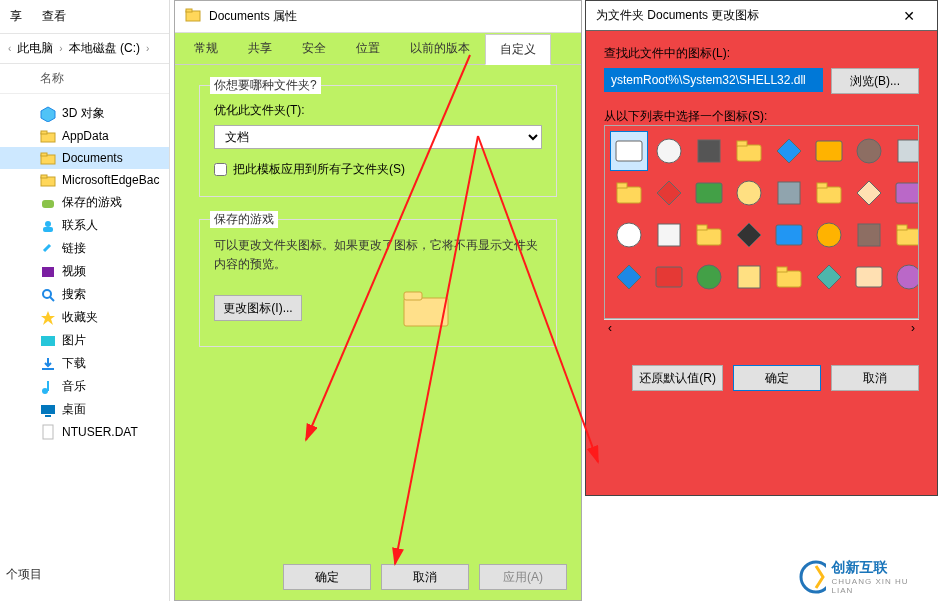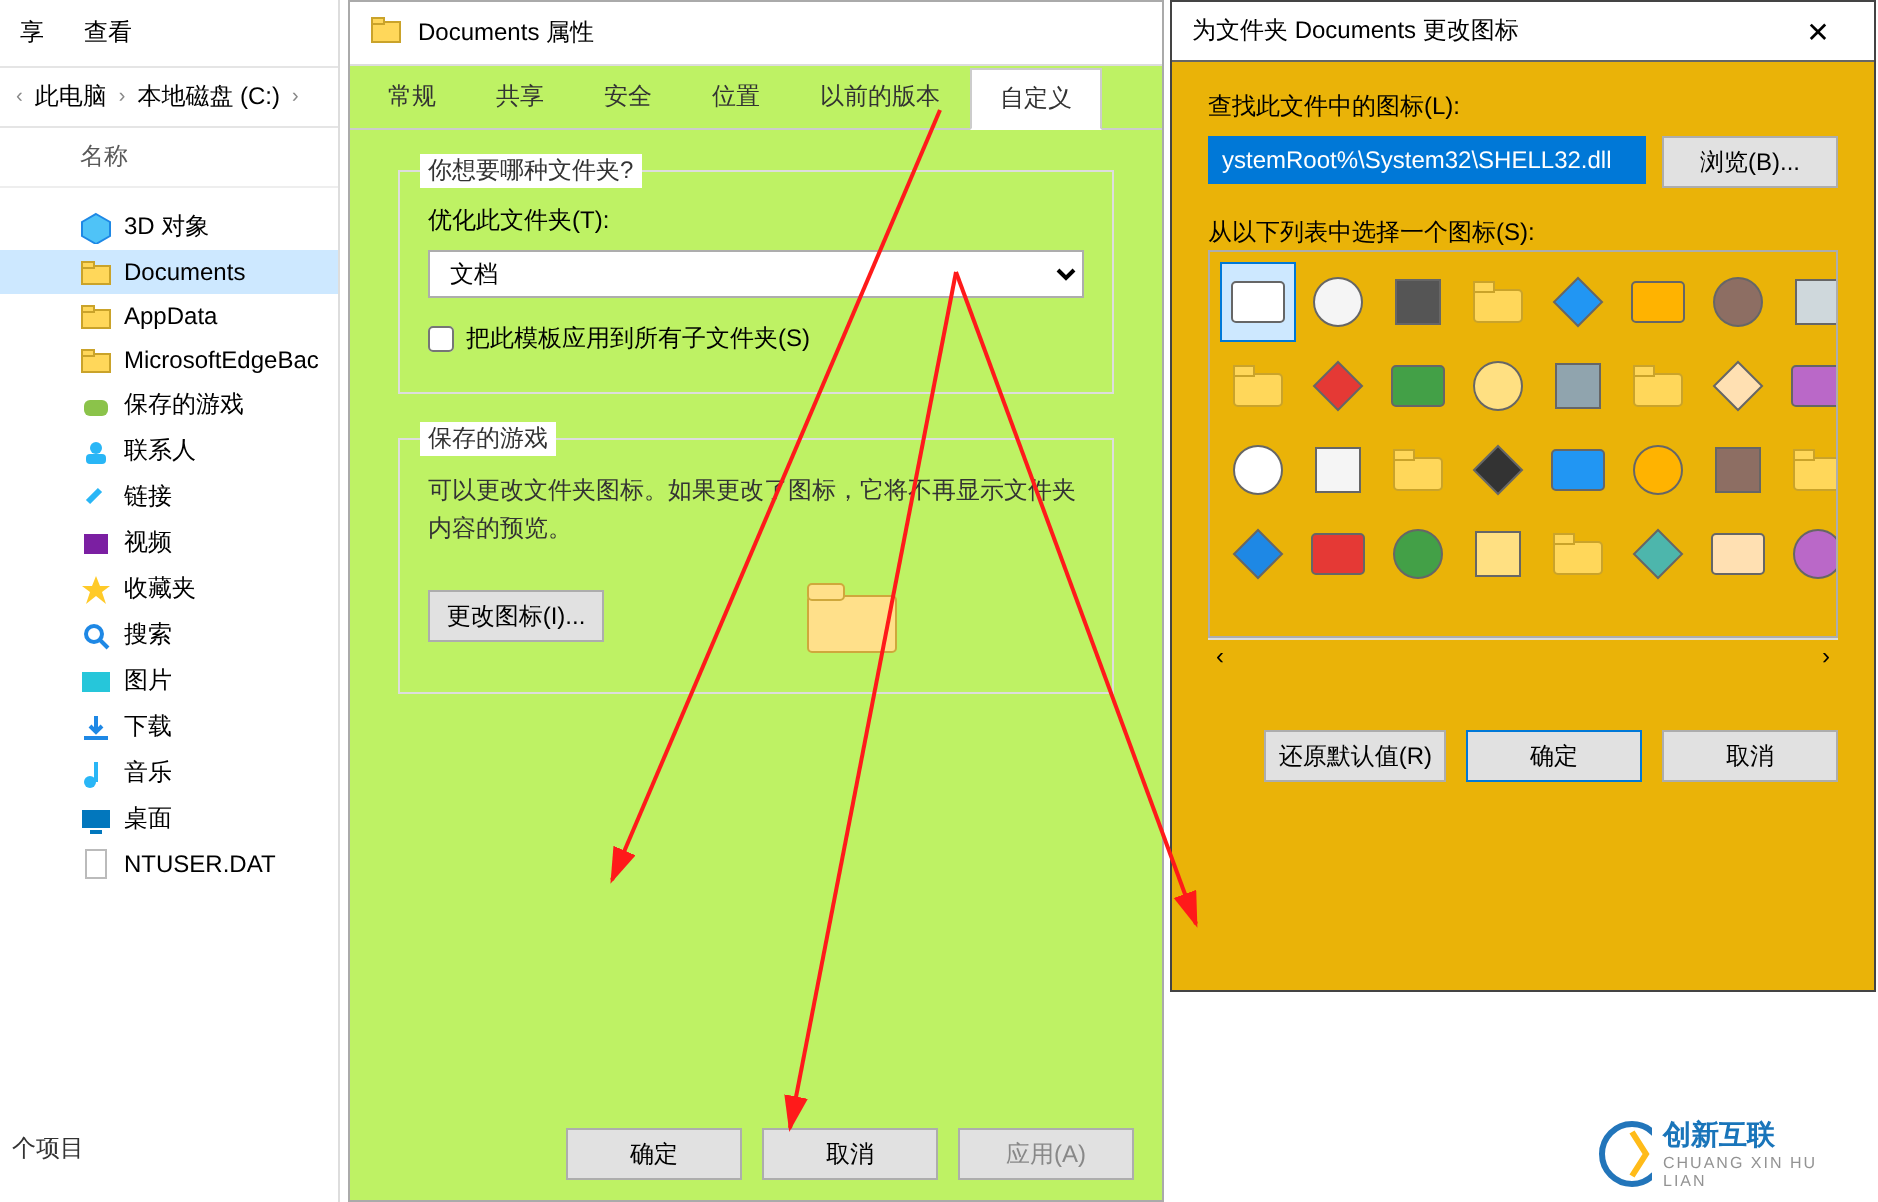--- a/index.html
+++ b/index.html
@@ -32,21 +32,21 @@
 input[type=checkbox] { margin: 0; }
 .desc { color: #333; line-height: 1.6; margin-bottom: 14px; }
 .icon-row { display: flex; align-items: center; gap: 100px; }
 .btn { min-width: 88px; height: 26px; background: #e1e1e1; border: 1px solid #adadad; cursor: default; }
 .btn.primary { border: 1px solid #0078d7; }
 .folder-prev { width: 48px; height: 40px; }
 .dlg-footer { position: absolute; bottom: 10px; right: 14px; display: flex; gap: 10px; }
 .btn.disabled { color: #888; }
 
 
-.dlg-icon { position: absolute; left: 585px; top: 0; width: 353px; height: 496px; background: #eab308; border: 1px solid #444; }
+.dlg-icon { position: absolute; left: 585px; top: 0; width: 353px; height: 496px; background: #ef4444; border: 1px solid #444; }
 .dlg-icon .title { height: 30px; background: #fff; border-bottom: 1px solid #666; display: flex; align-items: center; justify-content: space-between; padding: 0 8px 0 10px; }
 .close-x { width: 40px; height: 28px; display: flex; align-items: center; justify-content: center; font-size: 14px; }
 .dlg-icon-body { padding: 14px 18px 14px; }
 .path-row { display: flex; gap: 8px; margin: 6px 0 14px; }
 .path-input { flex: 1; height: 24px; border: 1px solid #0078d7; background: #0078d7; color: #fff; padding: 0 6px; }
 .icon-grid-wrap { border: 1px solid #adadad; height: 194px; overflow: auto; padding: 6px; }
 .icon-grid { display: grid; grid-template-columns: repeat(8, 36px); grid-auto-rows: 38px; gap: 4px; }
 .ic-cell { display: flex; align-items: center; justify-content: center; }
 .ic-cell.sel { background: #cde8ff; outline: 1px solid #0078d7; }
 .ic-sm { width: 32px; height: 32px; }
@@ -77,33 +77,33 @@
     <span class="crumb-sep">›</span>
   </div>
   <div class="exp-hdr">名称</div>
   <div class="exp-list" id="exp-list">
       <div class="exp-item">
         <span class="exp-ic"><svg width="16" height="16">
             <polygon points="8,1 15,5 15,12 8,16 1,12 1,5" fill="#4fc3f7" stroke="#1e88e5"></polygon>
           </svg></span>
         <span>3D 对象</span>
       </div>
-      <div class="exp-item sel">
+      <div class="exp-item">
         <span class="exp-ic"><svg width="16" height="16">
             <rect x="1" y="5" width="14" height="9" fill="#ffd75a" stroke="#caa32a"></rect>
             <rect x="1" y="3" width="6" height="3" fill="#ffd75a" stroke="#caa32a"></rect>
           </svg></span>
-        <span>Documents</span>
-      </div>
-      <div class="exp-item">
+        <span>AppData</span>
+      </div>
+      <div class="exp-item sel">
         <span class="exp-ic"><svg width="16" height="16">
             <rect x="1" y="5" width="14" height="9" fill="#ffd75a" stroke="#caa32a"></rect>
             <rect x="1" y="3" width="6" height="3" fill="#ffd75a" stroke="#caa32a"></rect>
           </svg></span>
-        <span>AppData</span>
+        <span>Documents</span>
       </div>
       <div class="exp-item">
         <span class="exp-ic"><svg width="16" height="16">
             <rect x="1" y="5" width="14" height="9" fill="#ffd75a" stroke="#caa32a"></rect>
             <rect x="1" y="3" width="6" height="3" fill="#ffd75a" stroke="#caa32a"></rect>
           </svg></span>
         <span>MicrosoftEdgeBac</span>
       </div>
       <div class="exp-item">
         <span class="exp-ic"><svg width="16" height="16">
@@ -125,30 +125,30 @@
         <span>链接</span>
       </div>
       <div class="exp-item">
         <span class="exp-ic"><svg width="16" height="16">
             <rect x="2" y="3" width="12" height="10" fill="#7b1fa2"></rect>
           </svg></span>
         <span>视频</span>
       </div>
       <div class="exp-item">
         <span class="exp-ic"><svg width="16" height="16">
-            <polygon points="8,1 10,6 15,6 11,9 13,15 8,11 3,15 5,9 1,6 6,6" fill="#ffca28"></polygon>
-          </svg></span>
-        <span>收藏夹</span>
-      </div>
-      <div class="exp-item">
-        <span class="exp-ic"><svg width="16" height="16">
             <circle cx="7" cy="7" r="4" fill="none" stroke="#1e88e5" stroke-width="2"></circle>
             <line x1="10" y1="10" x2="14" y2="14" stroke="#1e88e5" stroke-width="2"></line>
           </svg></span>
         <span>搜索</span>
+      </div>
+      <div class="exp-item">
+        <span class="exp-ic"><svg width="16" height="16">
+            <polygon points="8,1 10,6 15,6 11,9 13,15 8,11 3,15 5,9 1,6 6,6" fill="#ffca28"></polygon>
+          </svg></span>
+        <span>收藏夹</span>
       </div>
       <div class="exp-item">
         <span class="exp-ic"><svg width="16" height="16">
             <rect x="1" y="3" width="14" height="10" fill="#26c6da"></rect>
           </svg></span>
         <span>图片</span>
       </div>
       <div class="exp-item">
         <span class="exp-ic"><svg width="16" height="16">
             <path d="M8 2v8m-3-3l3 3 3-3" stroke="#1e88e5" stroke-width="2" fill="none"></path>

